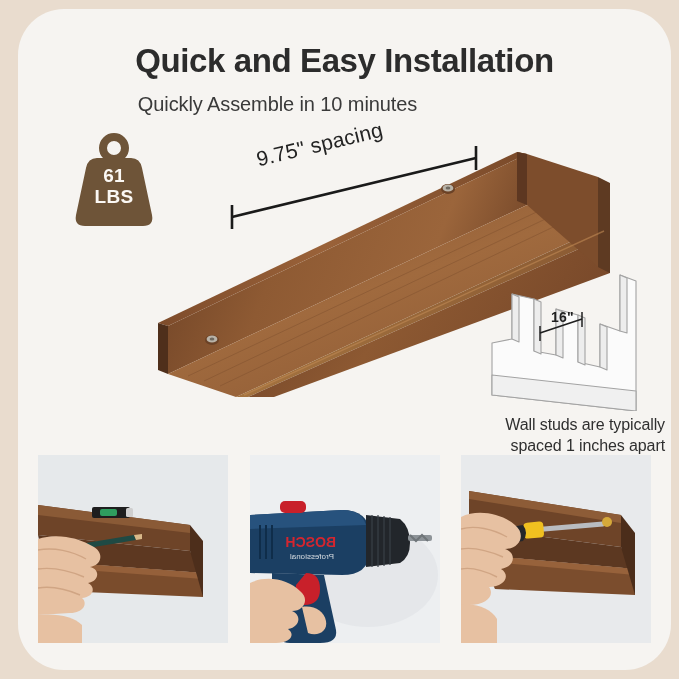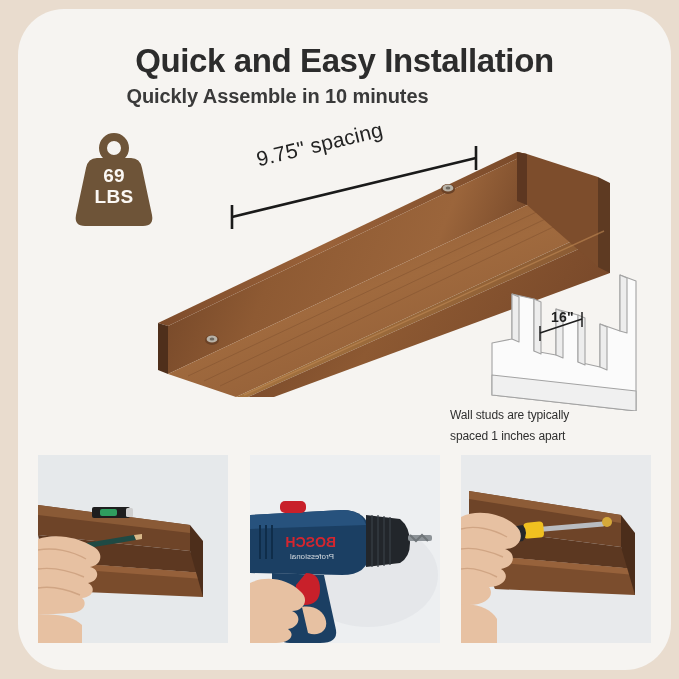--- a/index.html
+++ b/index.html
@@ -20,23 +20,23 @@
     overflow:hidden;
   }
 
   
   .title{
     position:absolute;left:0;top:33px;width:653px;
     text-align:center;color:#2c2c2c;
     font-size:33px;font-weight:bold;letter-spacing:-0.4px;
   }
   .subtitle{
-    position:absolute;left:0;top:76px;width:519px;
+    position:absolute;left:0;top:84px;width:519px;
     text-align:center;color:#3a3a3a;
-    font-size:20px;font-weight:700;letter-spacing:-0.1px;
+    font-size:20px;font-weight:400;letter-spacing:-0.1px;
   }
 
   
   .badge{position:absolute;left:48px;top:118px;width:96px;height:104px;}
   .badge .txt{
     position:absolute;left:0;top:38px;width:96px;text-align:center;
     color:#fbf8f4;font-size:19px;font-weight:bold;line-height:21px;
     letter-spacing:0.3px;pointer-events:none;
   }
 
@@ -51,22 +51,22 @@
     white-space:nowrap;
   }
 
   
   .studs{position:absolute;left:452px;top:262px;width:190px;height:140px;}
   .stud-label{
     position:absolute;left:533px;top:300px;
     color:#1f1f1f;font-size:14px;font-weight:bold;letter-spacing:0.2px;
   }
   .stud-caption{
-    position:absolute;left:432px;top:396px;width:215px;
-    text-align:left;color:#2f2f2f;font-size:12px;line-height:21px;
+    position:absolute;left:432px;top:405px;width:215px;
+    text-align:right;color:#2f2f2f;font-size:16px;line-height:21px;
     letter-spacing:-0.1px;
   }
 
   
   .photos{
     position:absolute;left:20px;top:446px;width:613px;height:188px;
     display:flex;justify-content:space-between;
   }
   .photo{
     position:relative;width:190px;height:188px;
@@ -83,21 +83,21 @@
   <div class="title">Quick and Easy Installation</div>
   <div class="subtitle">Quickly Assemble in 10 minutes</div>
 
   <div class="badge">
     <svg viewBox="0 0 96 104">
       <path d="M48 6 a15 15 0 0 1 15 15 a15 15 0 0 1 -15 15 a15 15 0 0 1 -15 -15 a15 15 0 0 1 15 -15 z
                M48 14 a7 7 0 0 0 -7 7 a7 7 0 0 0 7 7 a7 7 0 0 0 7 -7 a7 7 0 0 0 -7 -7 z" fill="#6e5438"></path>
       <path d="M31 31 H65 Q74 31 76 41 L86 88 Q88 99 77 99 H19 Q8 99 10 88 L20 41 Q22 31 31 31 Z" fill="#6e5438"></path>
     </svg>
     <div class="txt">
-      <span>69</span><br>
+      <span>61</span><br>
       <span>LBS</span>
     </div>
   </div>
 
   <div class="hero">
     <svg viewBox="0 0 500 270">
       <defs>
         <linearGradient id="backTop" x1="0" y1="0" x2="1" y2="0">
           <stop offset="0" stop-color="#7e4c2b"></stop>
           <stop offset="0.45" stop-color="#9a6239"></stop>

